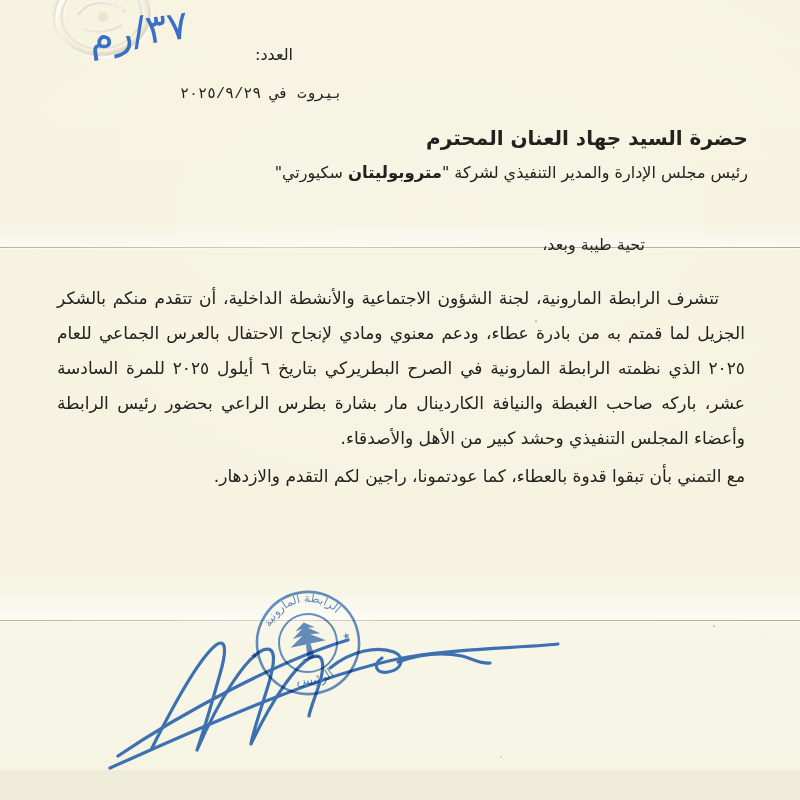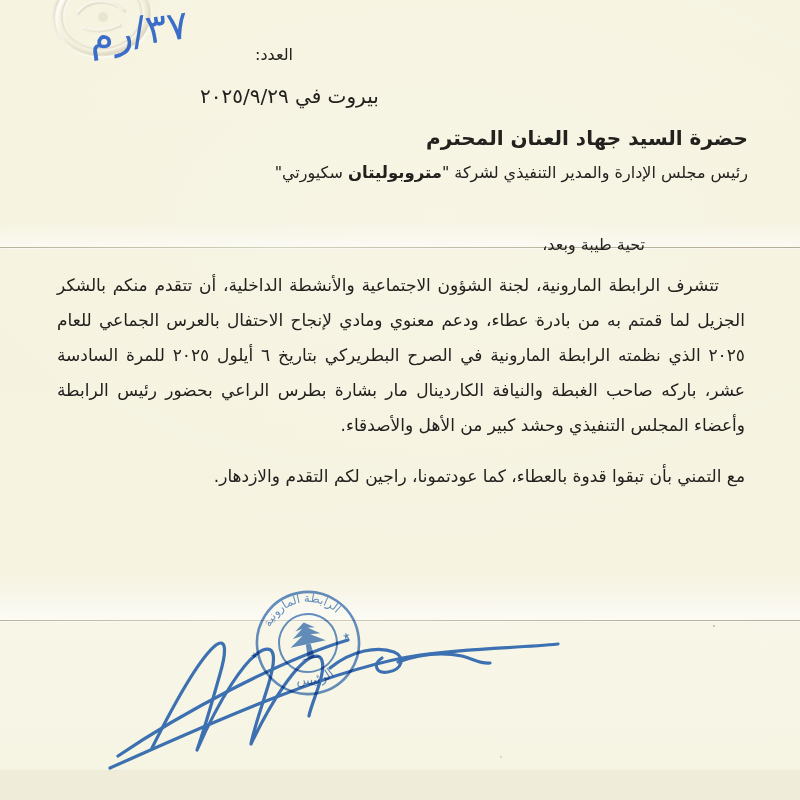--- a/index.html
+++ b/index.html
@@ -32,27 +32,27 @@
   }
   .emboss svg{position:absolute;inset:0;}
   
   .t{position:absolute;white-space:nowrap;}
   .ref-label{left:255px;top:45px;font-size:16px;}
   .hand-number{
     left:88px;top:8px;font-size:40px;letter-spacing:4px;
     color:#2c63c6;transform:rotate(-8deg);opacity:.92;
     font-weight:400;
   }
-  .date-line{left:200px;top:84px;font-size:20px;}
+  .date-line{left:180px;top:84px;font-size:15px;font-family:Liberation Mono, monospace;}
   .addr-name{right:52px;top:126px;font-size:20px;font-weight:bold;}
   .addr-title{right:52px;top:163px;font-size:16px;}
   .addr-title b{font-size:16.5px;}
   .greeting{right:155px;top:235px;font-size:16px;}
   .body-par{
-    position:absolute;right:55px;left:57px;top:268px;
+    position:absolute;right:55px;left:57px;top:281px;
     font-size:17px;line-height:35px;text-align:justify;text-indent:26px;
     white-space:normal;
   }
   .wish{right:55px;top:466px;font-size:17px;}
   .closing{left:320px;top:526px;font-size:16.5px;}
   .sig-block{position:absolute;left:126px;top:589px;width:236px;text-align:center;}
   .sig-block div{font-weight:bold;font-size:18.5px;line-height:22px;}
   .sig-block .sig-name{margin-top:19px;}
   
   .stamp-svg{position:absolute;left:243px;top:578px;mix-blend-mode:multiply;opacity:.85;}

